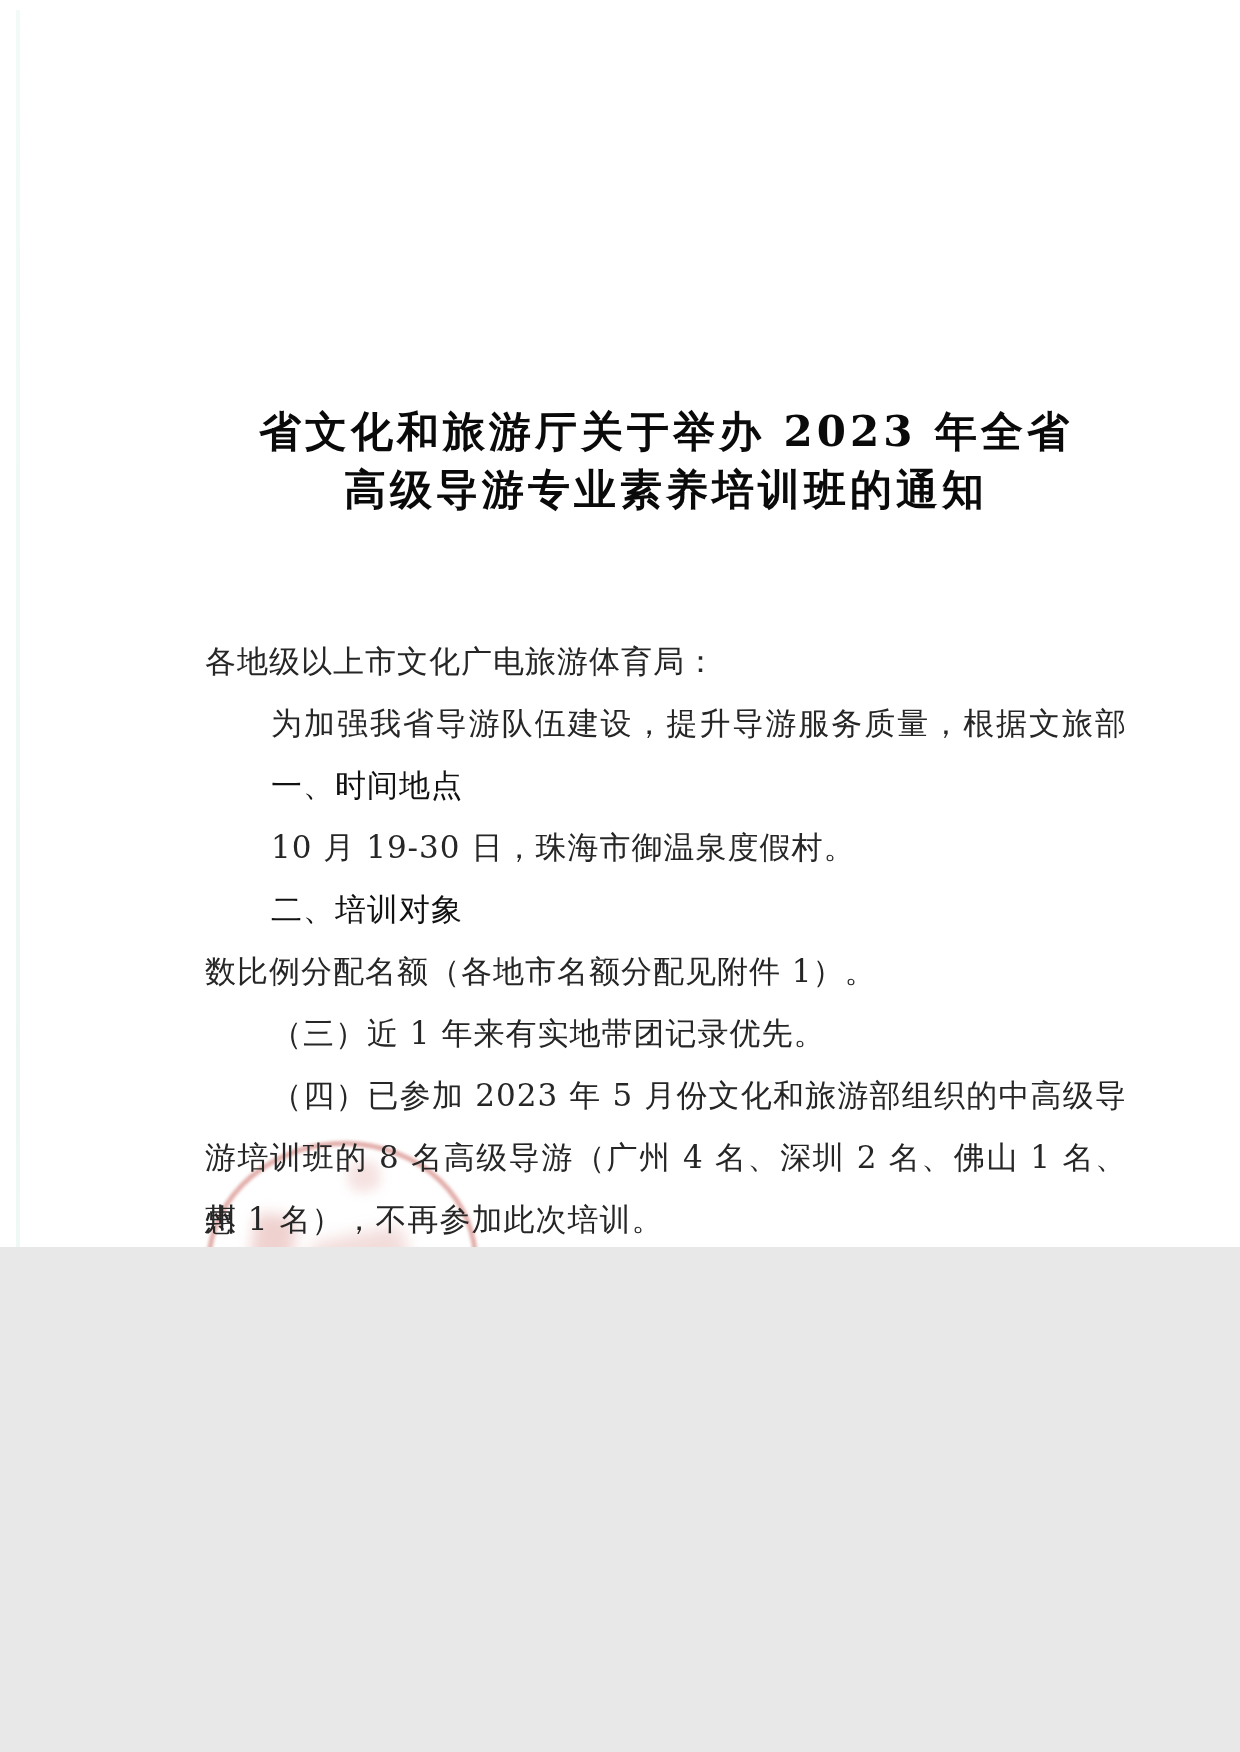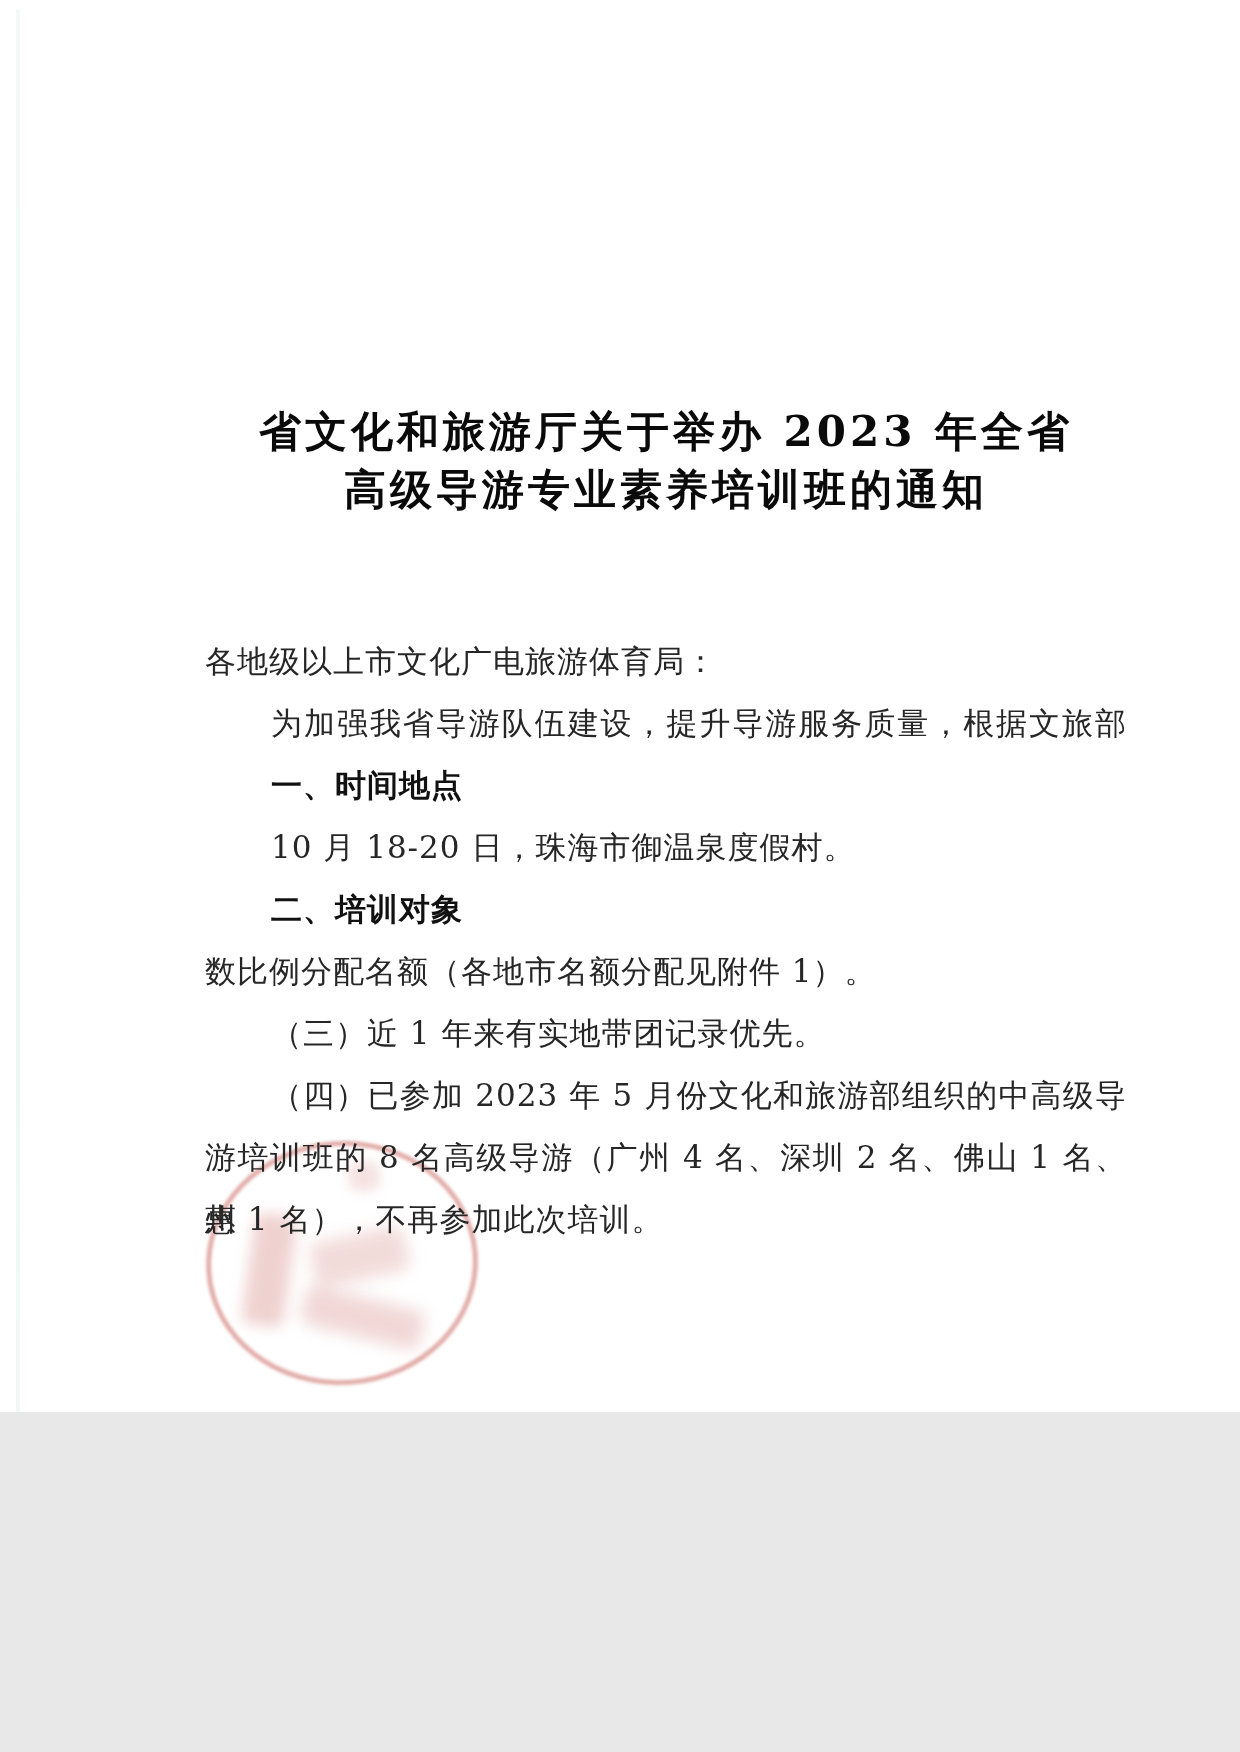--- a/index.html
+++ b/index.html
@@ -1,19 +1,19 @@
 <!DOCTYPE html>
 <html><head>
 <meta charset="utf-8">
 <style>
   html, body { margin: 0; padding: 0; background: #e8e8e8; }
   .page {
     position: relative;
     width: 1240px;
-    height: 1412px;
+    height: 1247px;
     background: #ffffff;
     overflow: hidden;
     font-family: "DejaVu Serif", serif;
   }
   
   .scan-artifact {
     position: absolute;
     left: 16px; top: 10px;
     width: 4px; height: 1715px;
     background: linear-gradient(#f0faf7, #eaf6f2 60%, #f3fbf8);
@@ -48,21 +48,21 @@
   }
   .indent { text-indent: 66px; }
   .just {
     white-space: normal;
     text-align: justify;
     text-align-last: justify;
     text-justify: inter-character;
   }
   .heading {
     font-family: "DejaVu Sans", sans-serif;
-    font-weight: bold;
+    font-weight: normal;
     color: #111111;
   }
   
   .seal {
     position: absolute;
     left: 206px; top: 1141px;
     width: 272px; height: 244px;
     z-index: 1;
     transform: rotate(-4deg);
   }
@@ -115,21 +115,21 @@
 
   <div class="title-block">
     <div>省文化和旅游厅关于举办 2023 年全省</div>
     <div>高级导游专业素养培训班的通知</div>
   </div>
 
   <div class="body-block">
     <div class="line">各地级以上市文化广电旅游体育局：</div>
     <div class="line indent just">为加强我省导游队伍建设，提升导游服务质量，根据文旅部</div>
     <div class="line indent heading">一、时间地点</div>
-    <div class="line indent">10 月 18-20 日，珠海市御温泉度假村。</div>
+    <div class="line indent">10 月 19-30 日，珠海市御温泉度假村。</div>
     <div class="line indent heading">二、培训对象</div>
     <div class="line">数比例分配名额（各地市名额分配见附件 1）。</div>
     <div class="line indent">（三）近 1 年来有实地带团记录优先。</div>
     <div class="line indent just">（四）已参加 2023 年 5 月份文化和旅游部组织的中高级导</div>
     <div class="line just">游培训班的 8 名高级导游（广州 4 名、深圳 2 名、佛山 1 名、惠</div>
     <div class="line">州 1 名），不再参加此次培训。</div>
   </div>
 
 </div>
 

